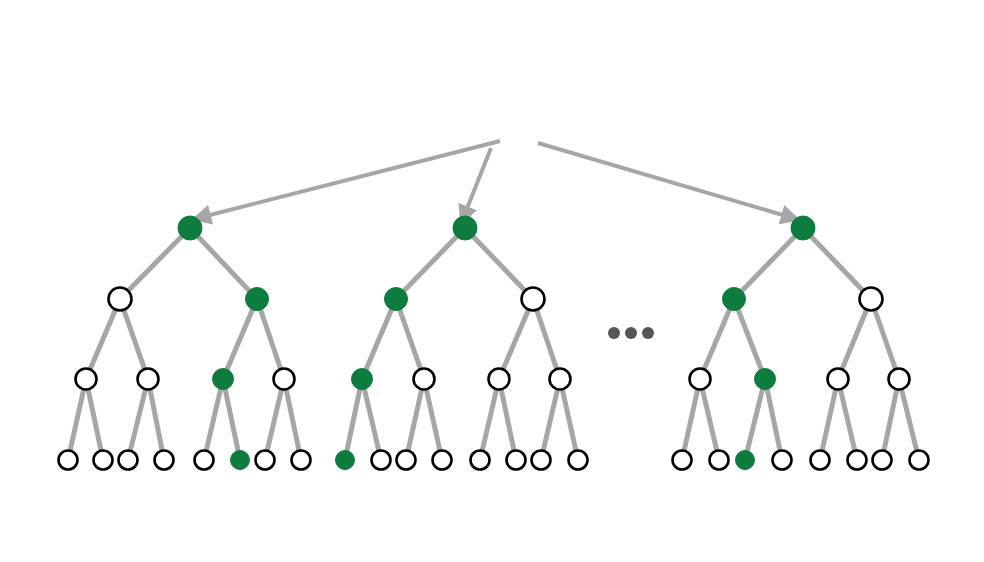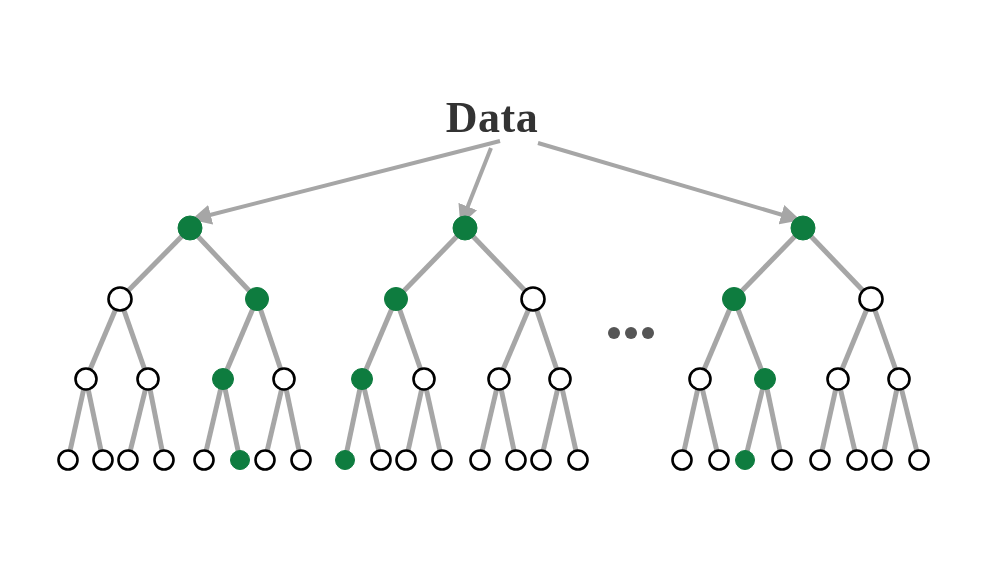--- a/index.html
+++ b/index.html
@@ -149,15 +149,14 @@
         <circle cx="882" cy="460" r="9.5" fill="#ffffff" stroke="#000000" stroke-width="2.6"></circle>
         <circle cx="919" cy="460" r="9.5" fill="#ffffff" stroke="#000000" stroke-width="2.6"></circle>
       </g>
     <g id="ellipsis-layer">
         <circle cx="614" cy="333" r="6" fill="#555555"></circle>
         <circle cx="631" cy="333" r="6" fill="#555555"></circle>
         <circle cx="648" cy="333" r="6" fill="#555555"></circle>
       </g>
   </svg>
 
-  <div id="title">Data</div>
 
 </div>
 
 </body></html>

